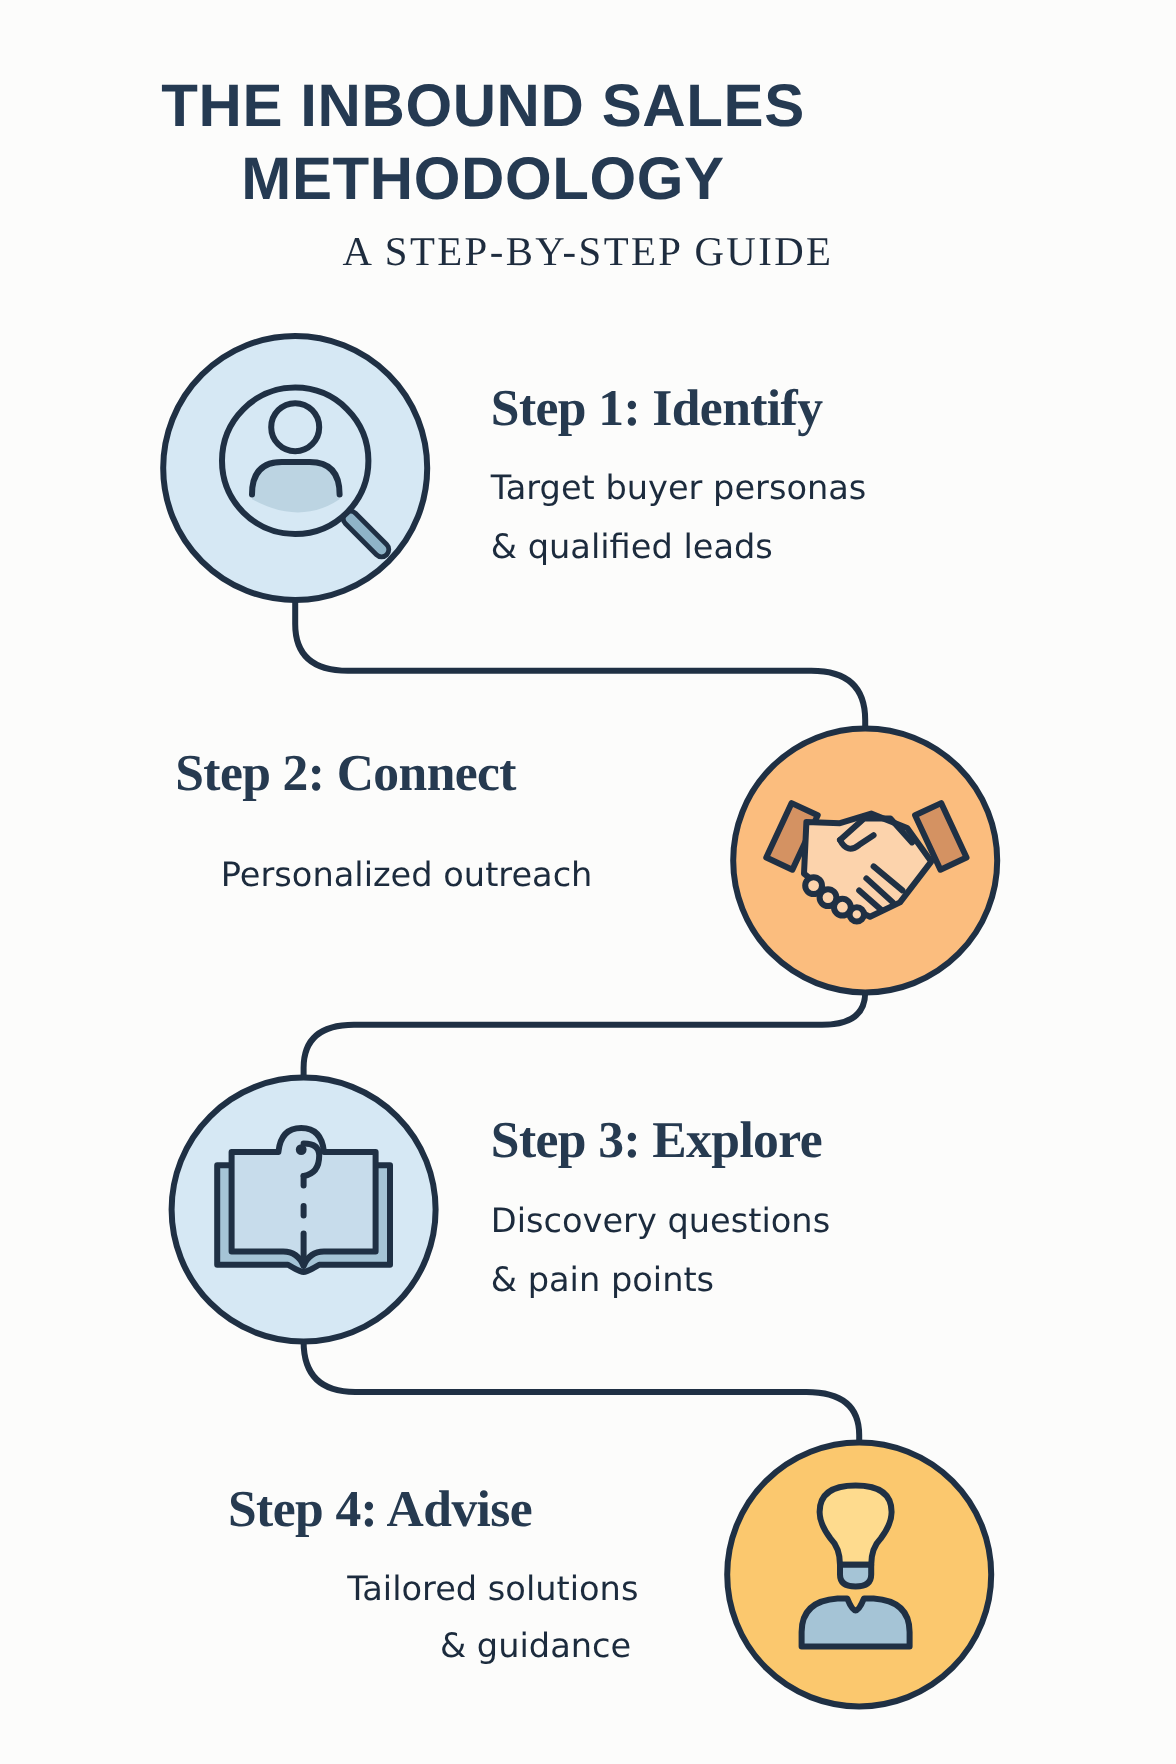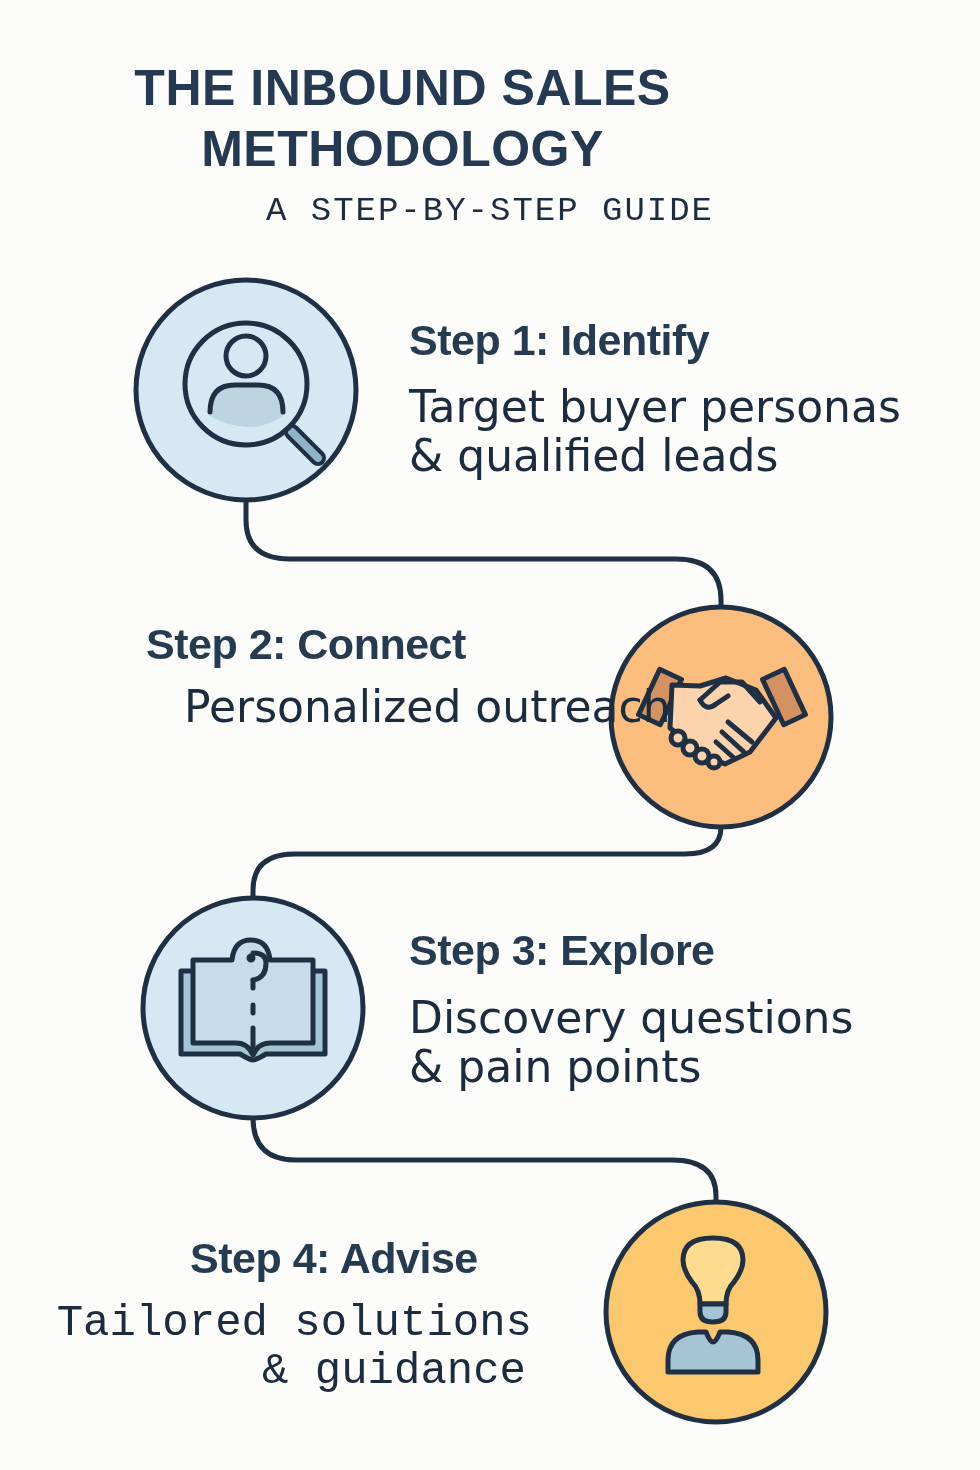--- a/index.html
+++ b/index.html
@@ -9,32 +9,32 @@
     font-family: "DejaVu Sans", "Liberation Sans", sans-serif;
     color: #22344a;
   }
   .title {
     position: absolute; left: 0; width: 805px; text-align: center;
     font-family: "Liberation Sans", sans-serif; font-weight: bold;
     font-size: 50px; line-height: 60px; color: #253a52; letter-spacing: 0.5px;
   }
   .subtitle {
     position: absolute; left: 0; width: 980px; text-align: center; top: 192px;
-    font-family: Liberation Mono, monospace; font-size: 34px; letter-spacing: 2px; color: #1e2c3e;
+    font-family: Liberation Serif, serif; font-size: 34px; letter-spacing: 2px; color: #1e2c3e;
   }
   svg.canvas { position: absolute; left: 0; top: 0; }
   .step-title {
-    position: absolute; font-family: Liberation Sans, sans-serif; font-weight: bold;
+    position: absolute; font-family: Liberation Serif, serif; font-weight: bold;
     font-size: 43px; color: #263a50; white-space: nowrap; letter-spacing: -0.5px;
   }
   .step-desc {
     position: absolute; font-family: "DejaVu Sans", sans-serif;
-    font-size: 44px; line-height: 49px; color: #1c2b3d; white-space: nowrap;
+    font-size: 28px; line-height: 49px; color: #1c2b3d; white-space: nowrap;
   }
-  .right { text-align: left; font-family: Liberation Mono, monospace; }
+  .right { text-align: left; }
 </style>
 </head>
 <body>
 
 <div class="title" style="top:58px">THE INBOUND SALES</div>
 <div class="title" style="top:119px">METHODOLOGY</div>
 <div class="subtitle">A STEP-BY-STEP GUIDE</div>
 
 <svg class="canvas" width="980" height="1470" viewBox="0 0 980 1470">
 
@@ -93,21 +93,21 @@
       <path d="M668 1372 L668 1360 Q668 1334 698 1332 L706 1332 Q710 1342 713 1342 Q716 1342 720 1332 L728 1332 Q758 1334 758 1360 L758 1372 Z" fill="#a5c4d6"></path>
     </g>
   </g>
 </svg>
 
 <div class="step-title" style="left:409px; top:316px;">Step 1: Identify</div>
 <div class="step-desc" style="left:409px; top:382px;">Target buyer personas</div>
 <div class="step-desc" style="left:409px; top:431px;">&amp; qualified leads</div>
 
 <div class="step-title" style="left:146px; top:620px;">Step 2: Connect</div>
-<div class="step-desc" style="left:184px; top:682px;">Personalized outreach</div>
+<div class="step-desc" style="left:184px; top:704px;">Personalized outreach</div>
 
 <div class="step-title" style="left:409px; top:926px;">Step 3: Explore</div>
 <div class="step-desc" style="left:409px; top:993px;">Discovery questions</div>
 <div class="step-desc" style="left:409px; top:1042px;">&amp; pain points</div>
 
 <div class="step-title" style="left:164px; top:1234px;margin-left:26px;">Step 4: Advise</div>
 <div class="step-desc right" style="right:448px; top:1299px;">Tailored solutions</div>
 <div class="step-desc right" style="right:454px; top:1347px;">&amp; guidance</div>
 
 </body></html>

